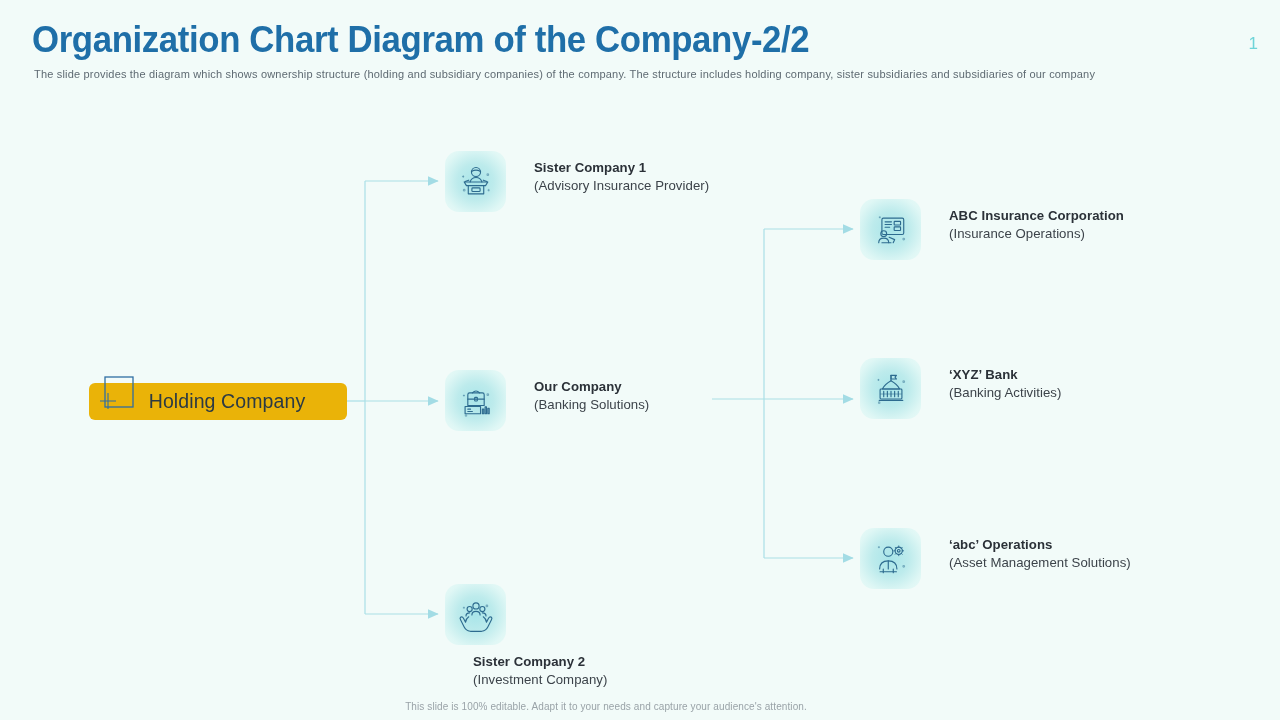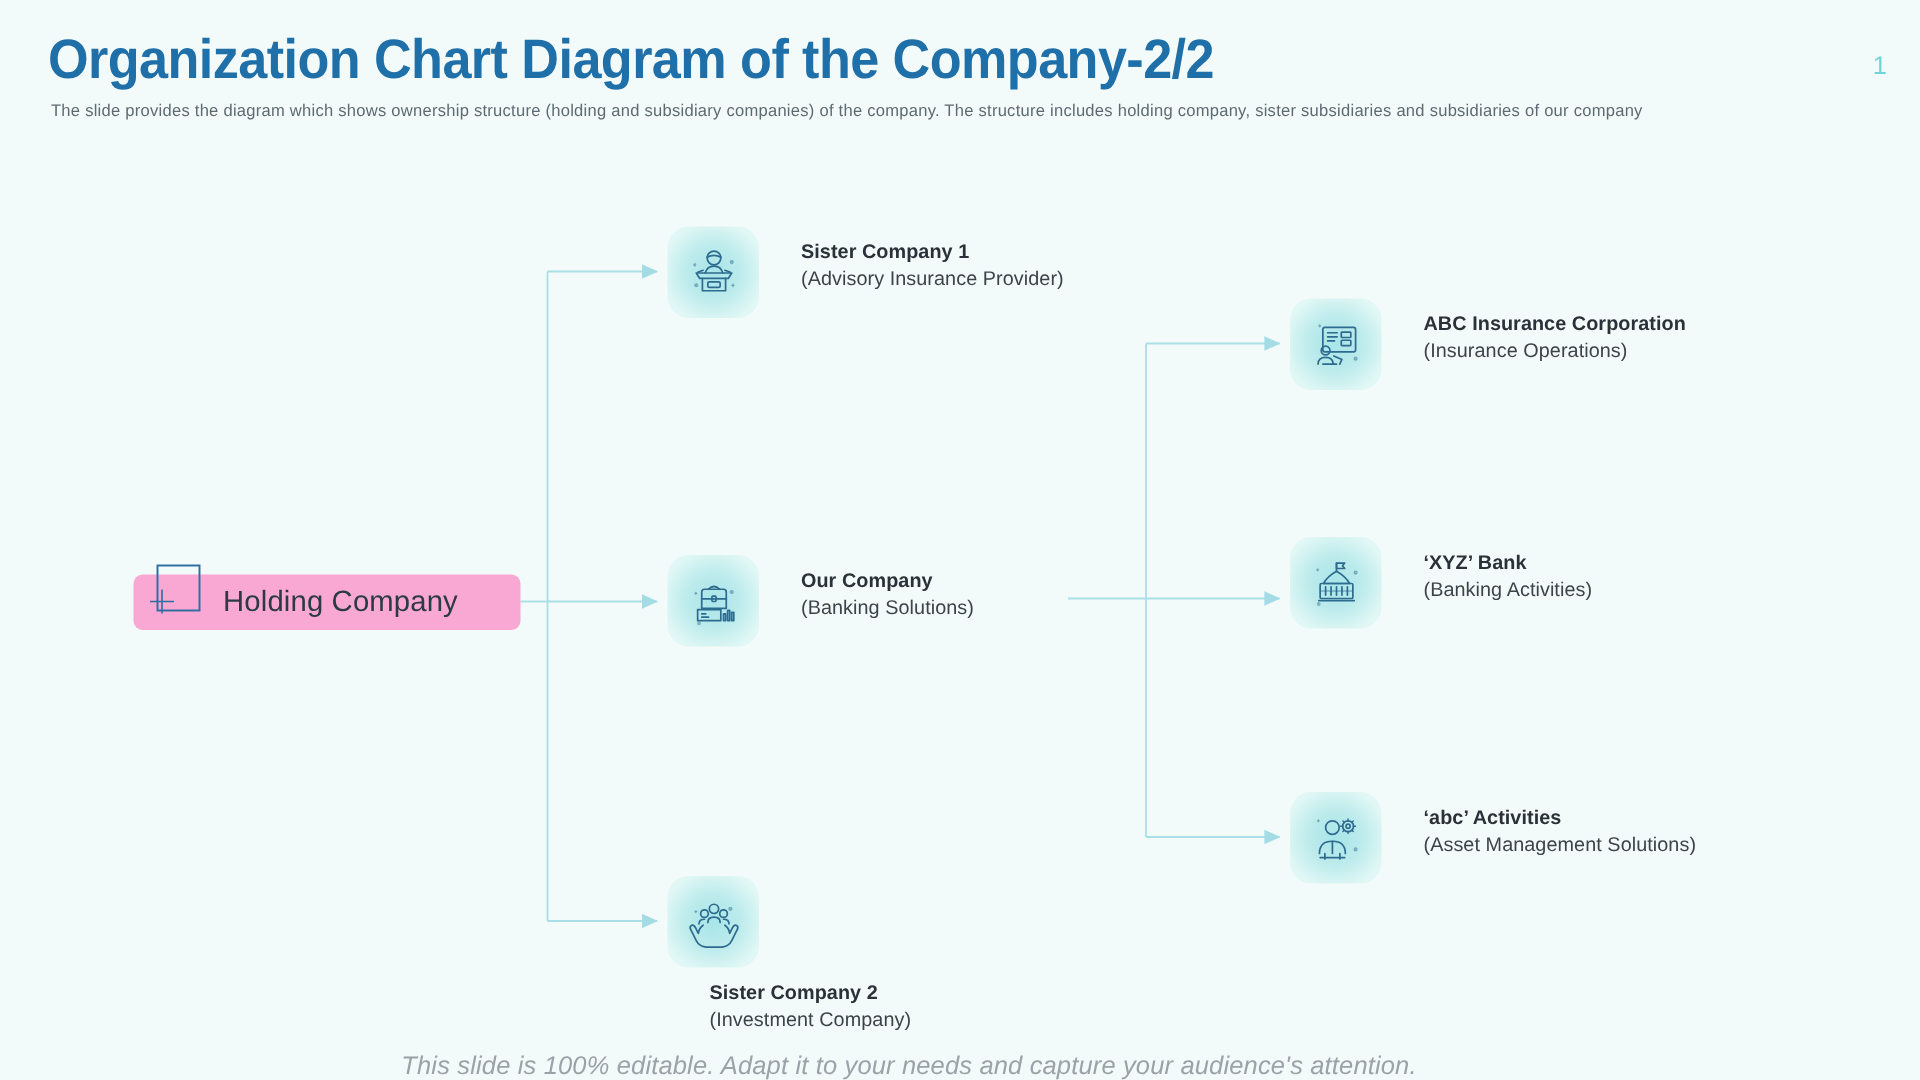--- a/index.html
+++ b/index.html
@@ -35,21 +35,21 @@
   }
 
   
   .canvas { position:absolute; left:0; top:0; width:1280px; height:720px; }
   .wires { position:absolute; left:0; top:0; width:1280px; height:720px; pointer-events:none; }
 
   
   .holding {
     position:absolute; left:89px; top:383px;
     width:258px; height:37px;
-    background:#f9a8d4;
+    background:#eab308;
     border-radius:6px;
   }
   .holding-label {
     position:absolute; left:0; top:0;
     width:258px; height:37px;
     display:flex; align-items:center; justify-content:center;
     font-size:19.5px; color:#2b3a44; letter-spacing:0.1px;
     padding-left:18px;
   }
   .holding-mark {
@@ -74,21 +74,21 @@
   }
   .node-sub {
     font-size:13.2px; color:#3c434a;
     line-height:1.34; letter-spacing:0.05px; white-space:nowrap;
   }
 
   
   .footer {
     position:absolute; left:0; top:701px; width:1212px;
     text-align:center;
-    font-size:17px; color:#9aa3a8; letter-spacing:0.1px;font-style:italic;
+    font-size:10px; color:#9aa3a8; letter-spacing:0.1px;
   }
 </style>
 </head>
 <body>
 
 <div class="title-bar">
   <div class="title">Organization Chart Diagram of the Company-2/2</div>
   <div class="subtitle">The slide provides the diagram which shows ownership structure (holding and subsidiary companies) of the company. The structure includes holding company, sister subsidiaries and subsidiaries of our company</div>
   <div class="page-num">1</div>
 </div>
@@ -247,20 +247,20 @@
         <path d="M19 24 v9 M13.5 33 v4 M24.5 33 v4"></path>
         <path d="M10 36 h18"></path>
         <circle cx="30.5" cy="13" r="4"></circle>
         <circle cx="30.5" cy="13" r="1.5"></circle>
         <path d="M30.5 7.6 v1.6 M30.5 16.8 v1.6 M25.1 13 h1.6 M34.3 13 h1.6 M26.7 9.2 l1.1 1.1 M33.2 15.7 l1.1 1.1 M34.3 9.2 l-1.1 1.1 M27.8 15.7 l-1.1 1.1" stroke-width="1"></path>
         <path d="M8 9 l1.4 0 M8.7 8.3 l0 1.4" stroke-width="0.9" opacity="0.55"></path>
         <circle cx="36" cy="30" r="0.9" opacity="0.5"></circle>
       </svg>
     </div>
     <div class="node-text">
-      <div class="node-title">‘abc’ Activities</div>
+      <div class="node-title">‘abc’ Operations</div>
       <div class="node-sub">(Asset Management Solutions)</div>
     </div>
   </div>
 
 </div>
 
 <div class="footer">This slide is 100% editable. Adapt it to your needs and capture your audience's attention.</div>
 
 </body></html>

